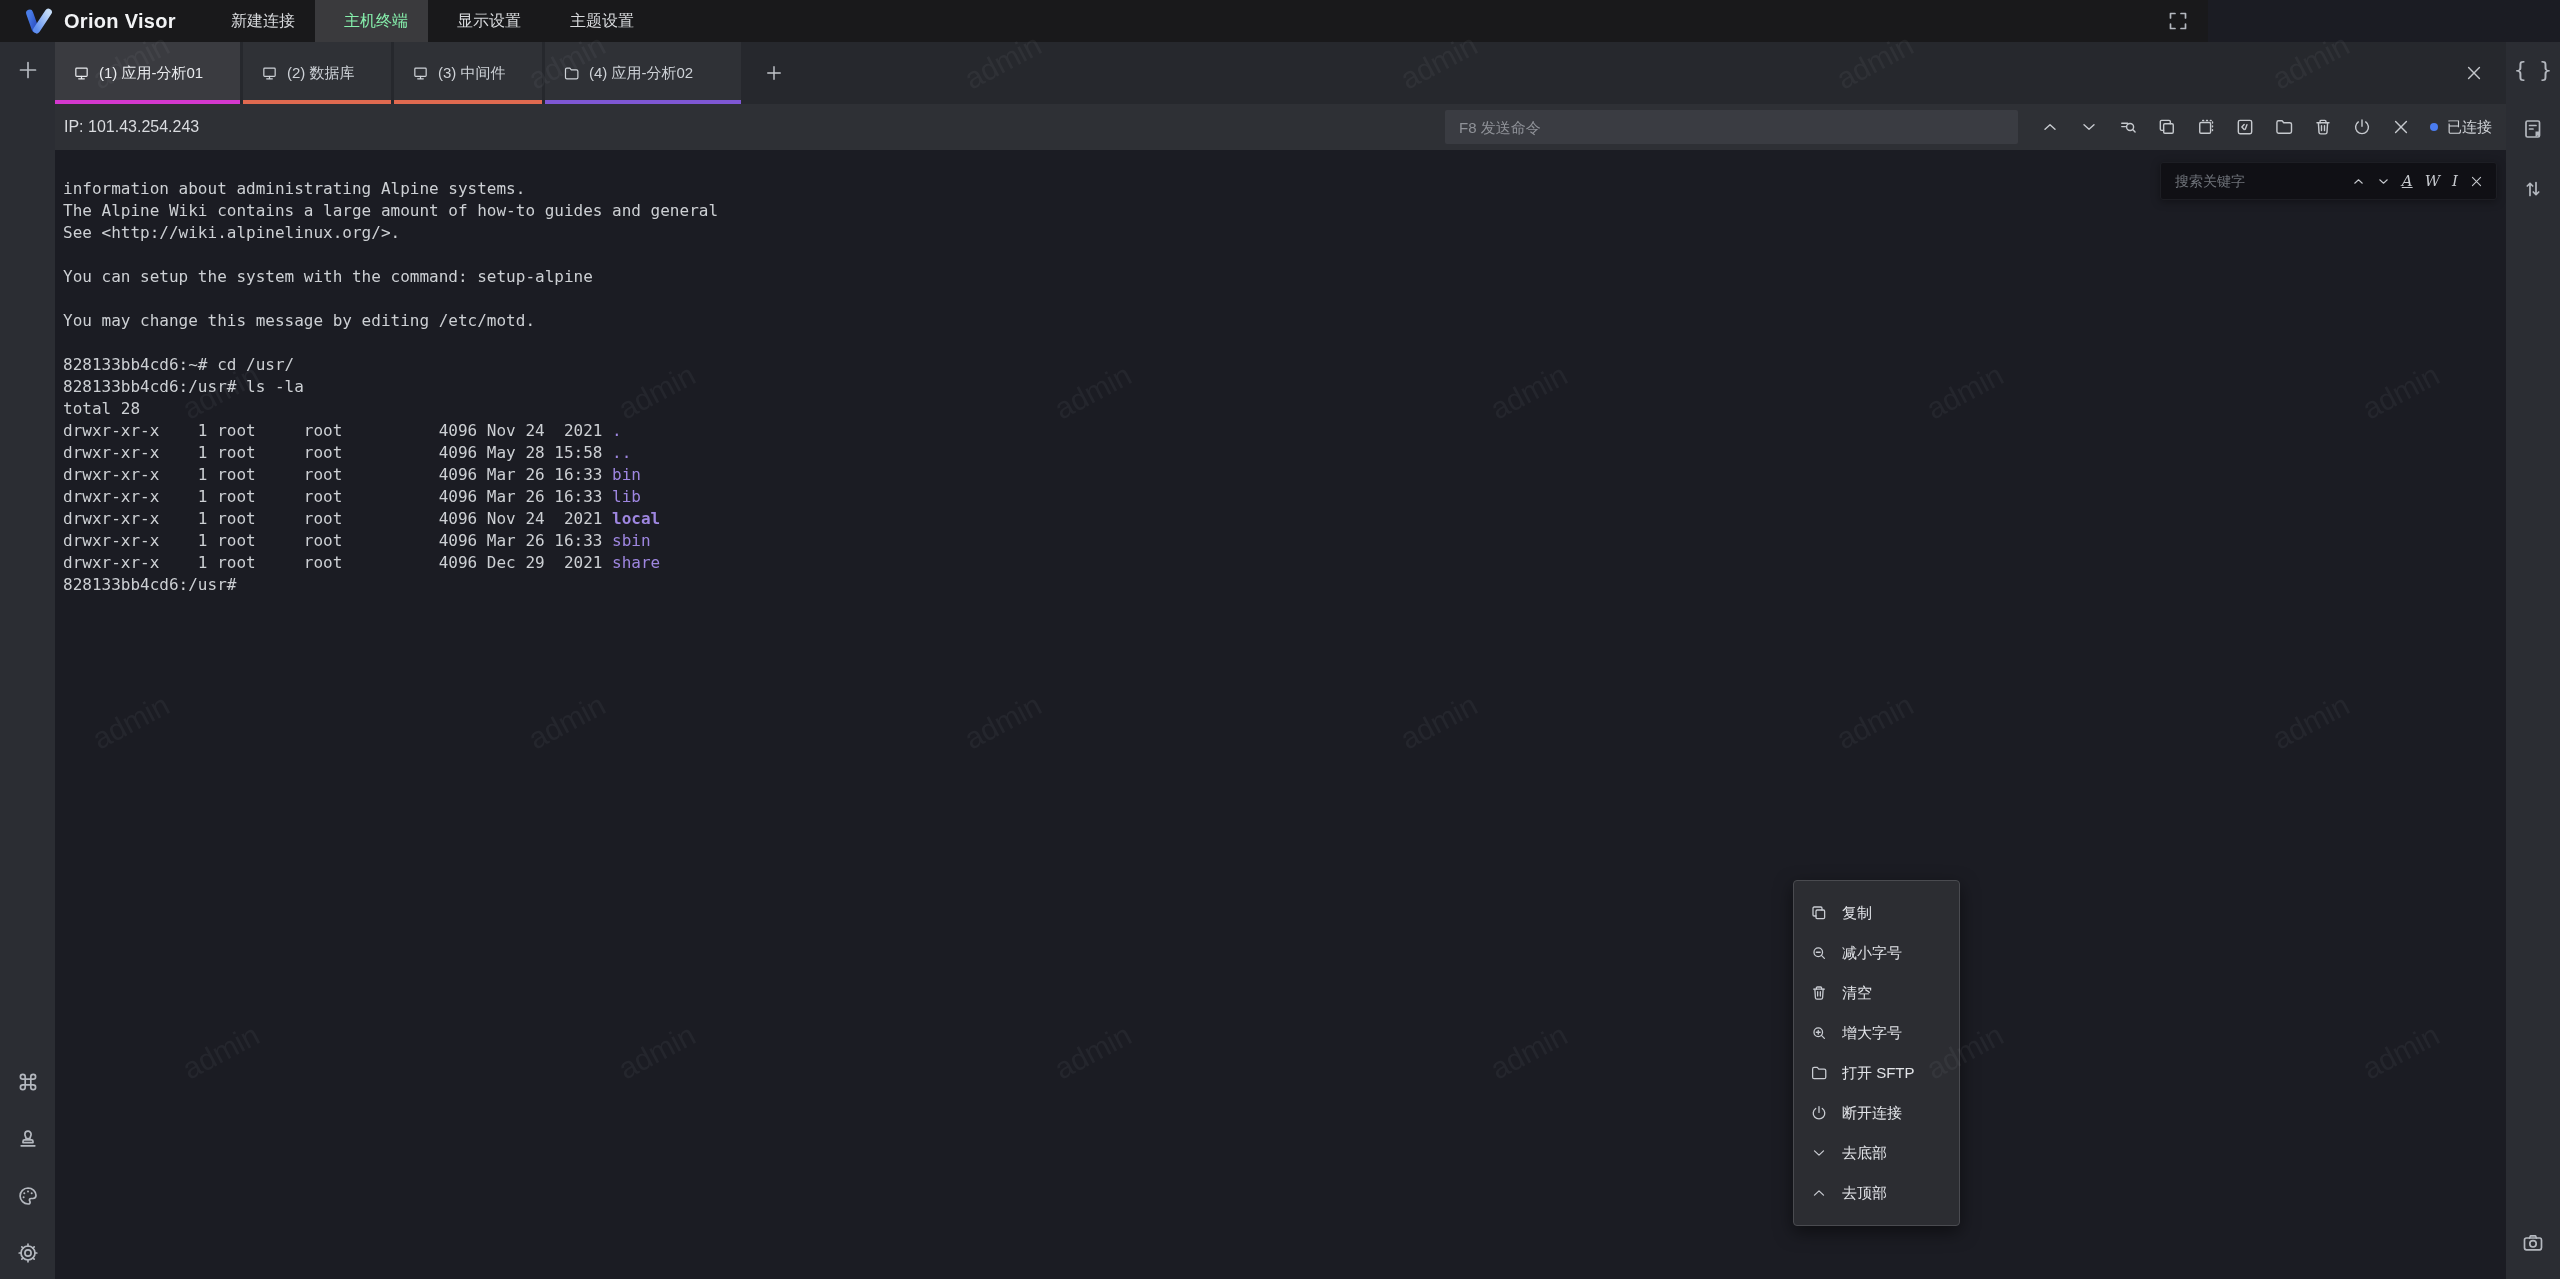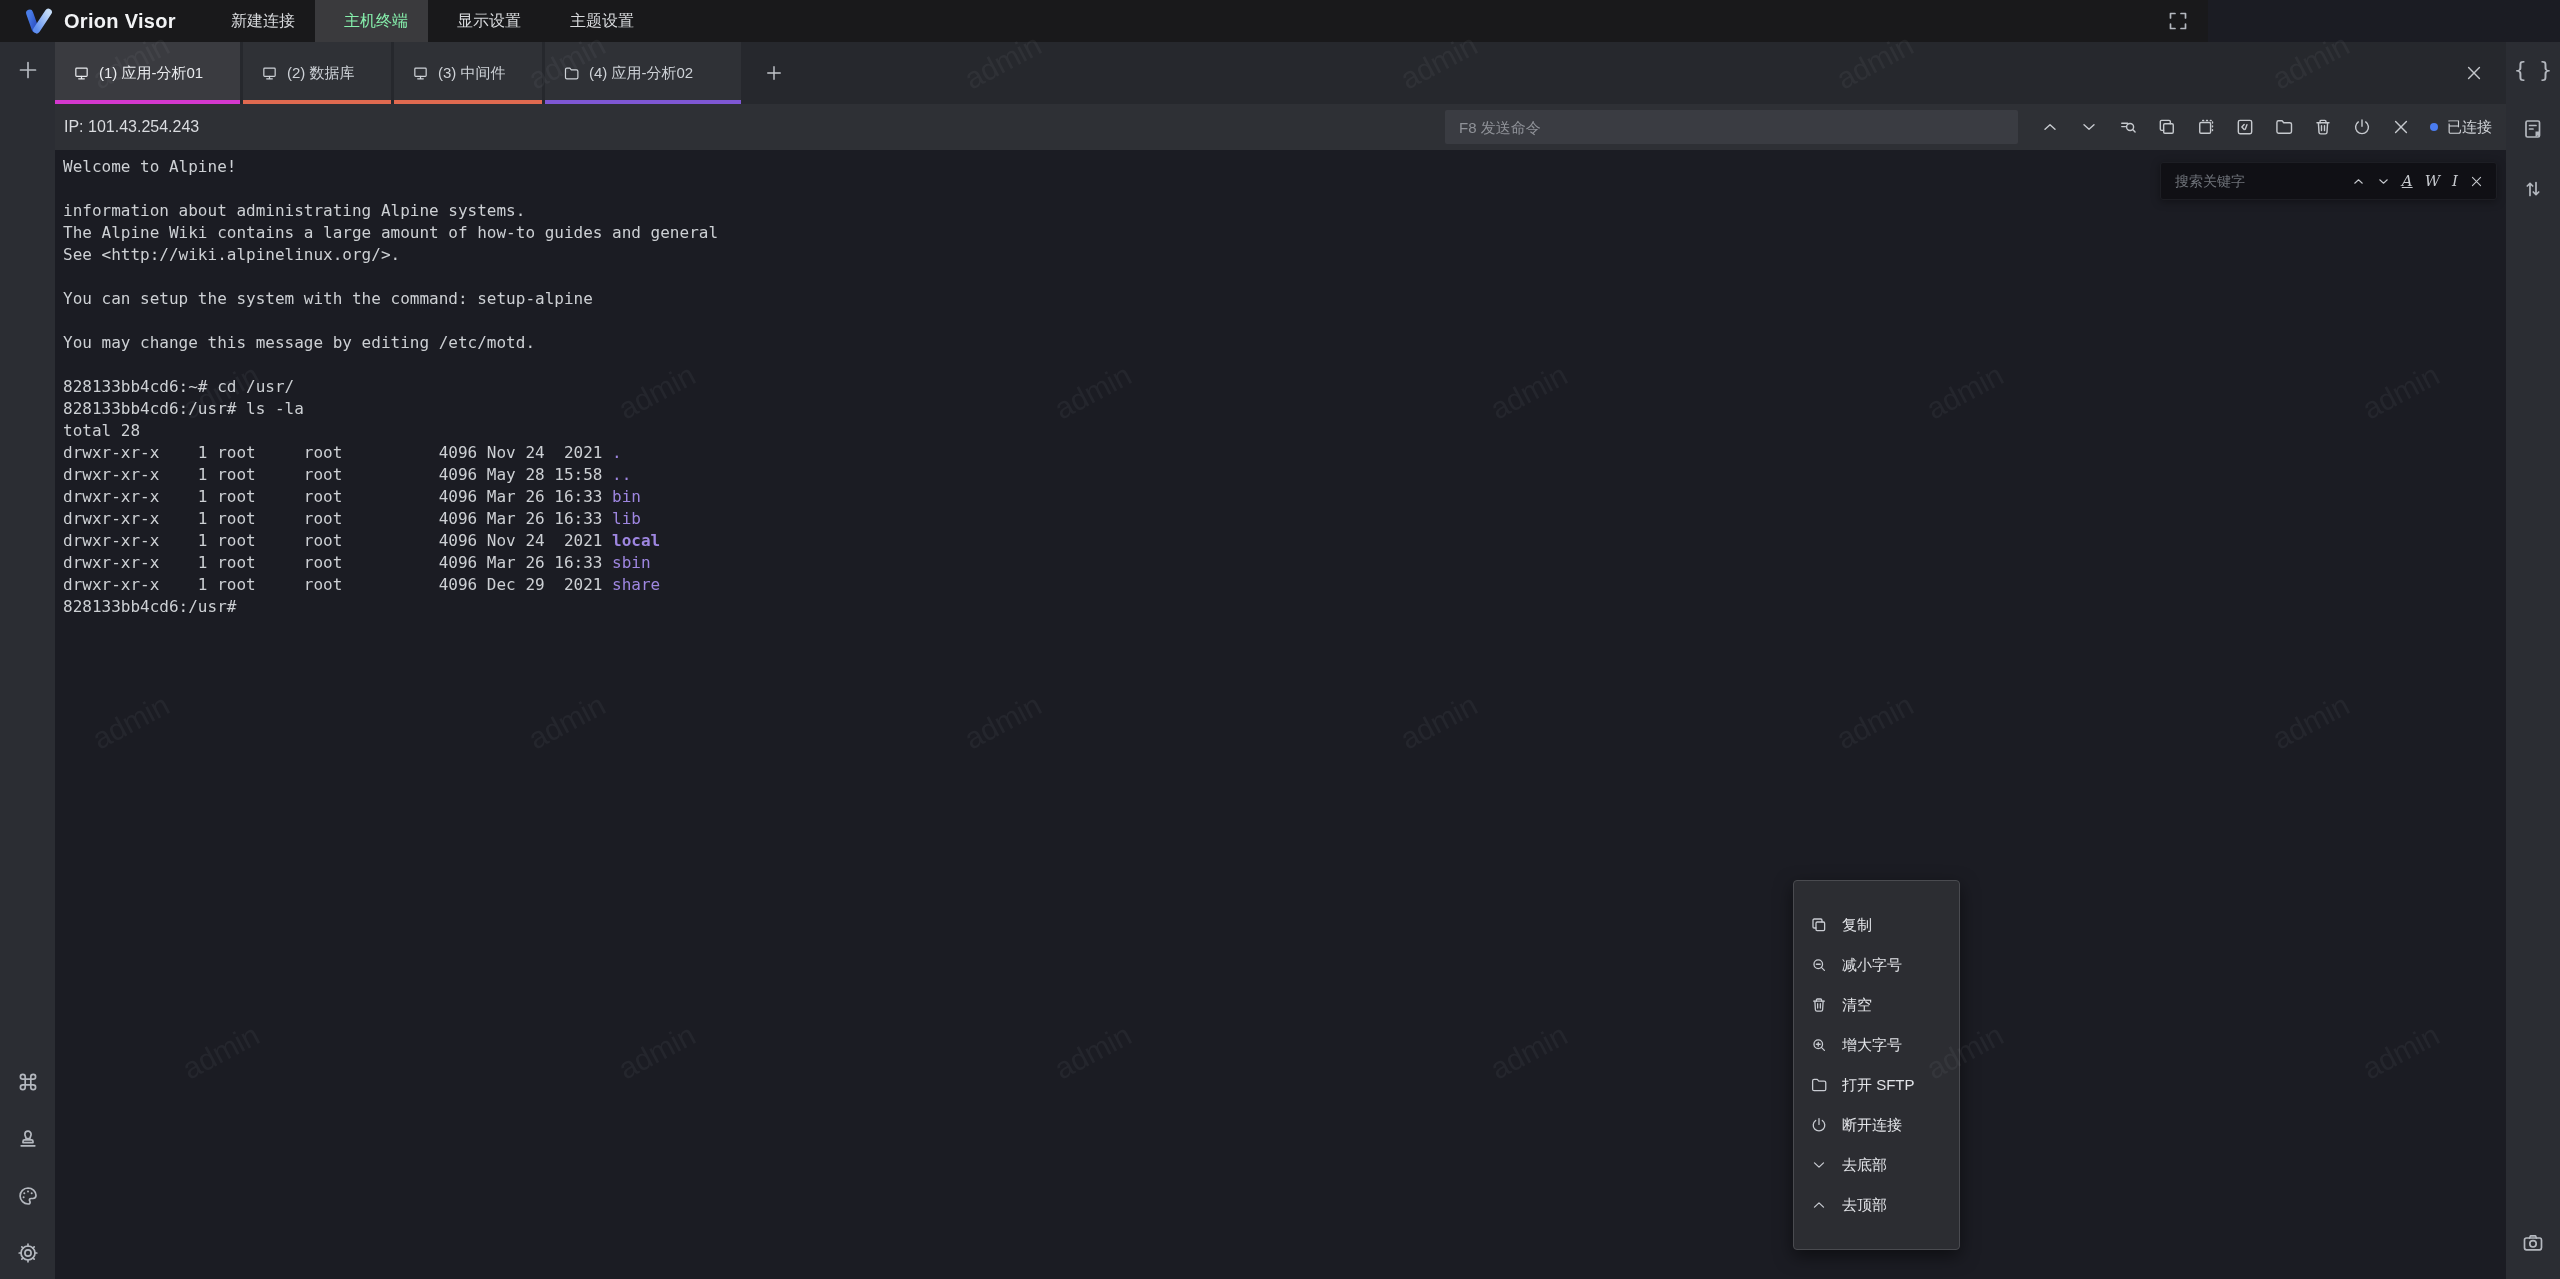--- a/index.html
+++ b/index.html
@@ -77,21 +77,21 @@
   .search-input::placeholder{color:#6f737a;}
   .search-controls{display:flex;align-items:center;gap:6px;padding-right:10px;}
   .search-ctl{background:none;border:none;color:#c6c9ce;cursor:pointer;line-height:0;padding:2px;}
   .search-ctl svg{width:15px;height:15px;}
   .search-ctl.glyph{font-family:"DejaVu Serif","Liberation Serif",serif;font-style:italic;
                     font-size:15px;line-height:1.1;padding:0 3px;}
   .search-ctl.glyph.ul{text-decoration:underline;}
 
   
   .context-menu{position:absolute;left:1738px;top:730px;width:167px;background:#2c2d32;
-                border:1px solid #4a4b50;border-radius:4px;padding:24px 0;z-index:30;
+                border:1px solid #4a4b50;border-radius:4px;padding:12px 0;z-index:30;
                 box-shadow:0 6px 18px rgba(0,0,0,.5);}
   .menu-item{display:flex;align-items:center;gap:14px;height:40px;padding:0 16px;cursor:pointer;
              color:#e2e4e8;font-size:15px;}
   .menu-item .ic{color:#c9ccd2;line-height:0;}
   .menu-item .ic svg{width:18px;height:18px;}
 
   
   .watermark-layer{position:absolute;left:0;top:0;width:2560px;height:1279px;pointer-events:none;z-index:60;}
   .wm{position:absolute;color:#cfd3dc;opacity:.05;font-size:30px;transform:rotate(-28deg);
       font-family:"Liberation Sans",sans-serif;}
@@ -387,21 +387,20 @@
           </div>
         <div class="conn-status">
           <span class="status-dot" id="status-dot" style="background: rgb(74, 124, 240);"></span>
           <span class="status-label">已连接</span>
         </div>
       </div>
     </div>
 
     <div class="terminal">
       <div class="term-content" id="term-content">
-          <div class="term-line"><span>Welcome to Alpine!</span></div>
           <div class="term-line">&nbsp;</div>
           <div class="term-line"><span>information about administrating Alpine systems.</span></div>
           <div class="term-line"><span>The Alpine Wiki contains a large amount of how-to guides and general</span></div>
           <div class="term-line"><span>See &lt;http://wiki.alpinelinux.org/&gt;.</span></div>
           <div class="term-line">&nbsp;</div>
           <div class="term-line"><span>You can setup the system with the command: setup-alpine</span></div>
           <div class="term-line">&nbsp;</div>
           <div class="term-line"><span>You may change this message by editing /etc/motd.</span></div>
           <div class="term-line">&nbsp;</div>
           <div class="term-line"><span>828133bb4cd6:~# cd /usr/</span></div>

